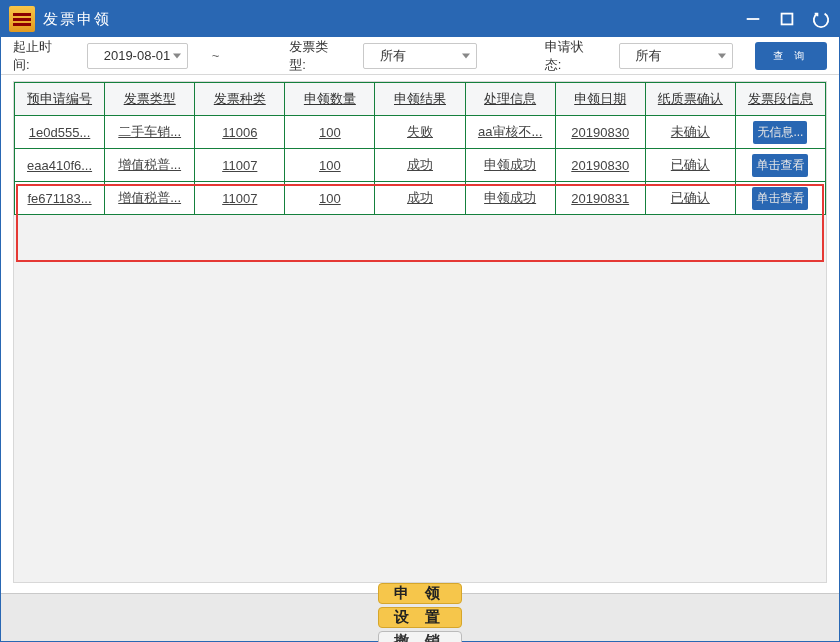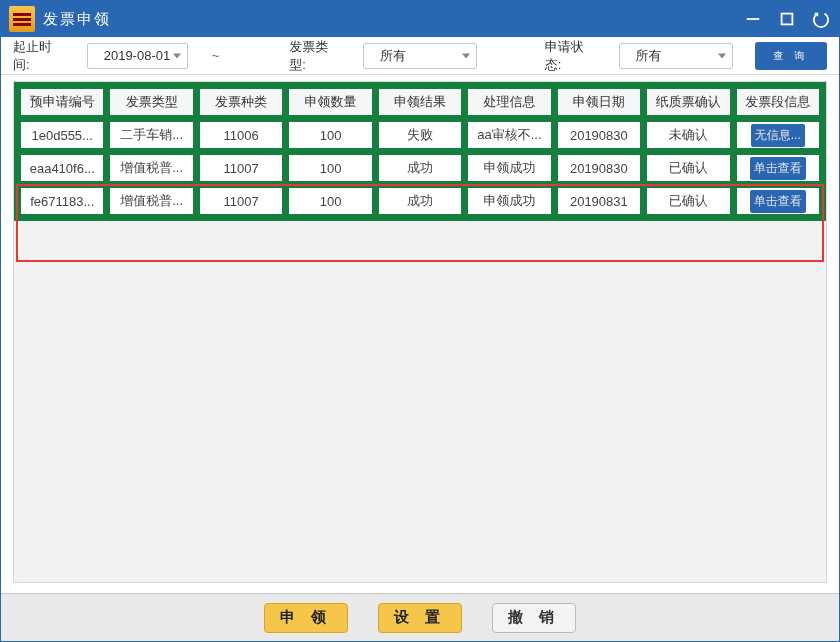--- a/index.html
+++ b/index.html
@@ -60,37 +60,37 @@
 .spacer { flex:0 0 24px; }
 .btn-primary {
   background:#2967b3; color:#fff; border:none; height:28px; width:78px;
   font-size:10px; letter-spacing:4px; border-radius:3px; cursor:pointer;
   margin-left:auto;
 }
 .tablewrap { flex:1; padding:6px 12px 10px 12px; overflow:hidden; }
 .tablebox { border:1px solid #d8d8d8; height:100%; background:#f2f2f2; position:relative; }
 table { width:100%; border-collapse:collapse; table-layout:fixed; background:#fff; }
 th, td {
-  border:7px solid #15803d; height:33px; text-align:center; font-size:13px;
-  overflow:hidden; text-overflow:ellipsis; white-space:nowrap; padding:0 4px;
+  border:1px solid #15803d; height:33px; text-align:center; font-size:13px;
+  overflow:hidden; text-overflow:ellipsis; white-space:nowrap; padding:0 4px;text-decoration:underline;
 }
 th { background:#f5f6f7; color:#333; font-weight:normal; }
 td { color:#444; }
 tbody tr { background:#fff; }
 .cell-btn {
   background:#2967b3; color:#e5e5e5; border:none; padding:3px 4px;
   font-size:12px; border-radius:2px; cursor:pointer;
 }
 .highlight-box {
   position:absolute; border:2px solid #e53935; pointer-events:none;
   left:2px; right:2px; top:102px; height:78px;
 }
 .footer {
   height:48px; background:#e9e9e9; border-top:1px solid #c9c9c9;
-  display:flex; align-items:center; justify-content:center; gap:30px;
+  display:flex; align-items:center; justify-content:center; gap:3px;flex-direction:column;
 }
 .fbtn {
   height:30px; width:84px; font-size:15px; font-weight:bold; letter-spacing:6px;
   border-radius:4px; cursor:pointer; border:1px solid #bbb;
   display:flex; align-items:center; justify-content:center;
 }
 .fbtn.yellow { background:#f6c64b; border-color:#d6a62b; color:#222; }
 .fbtn.gray { background:#f4f4f4; color:#333; }
 </style>
 </head>

